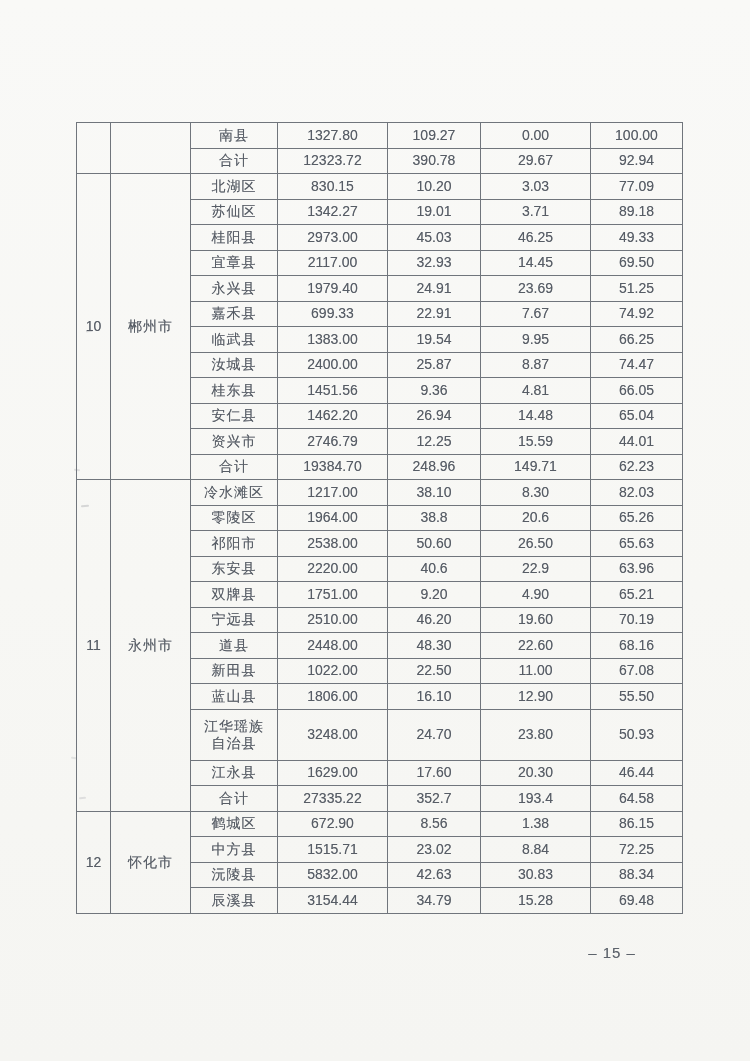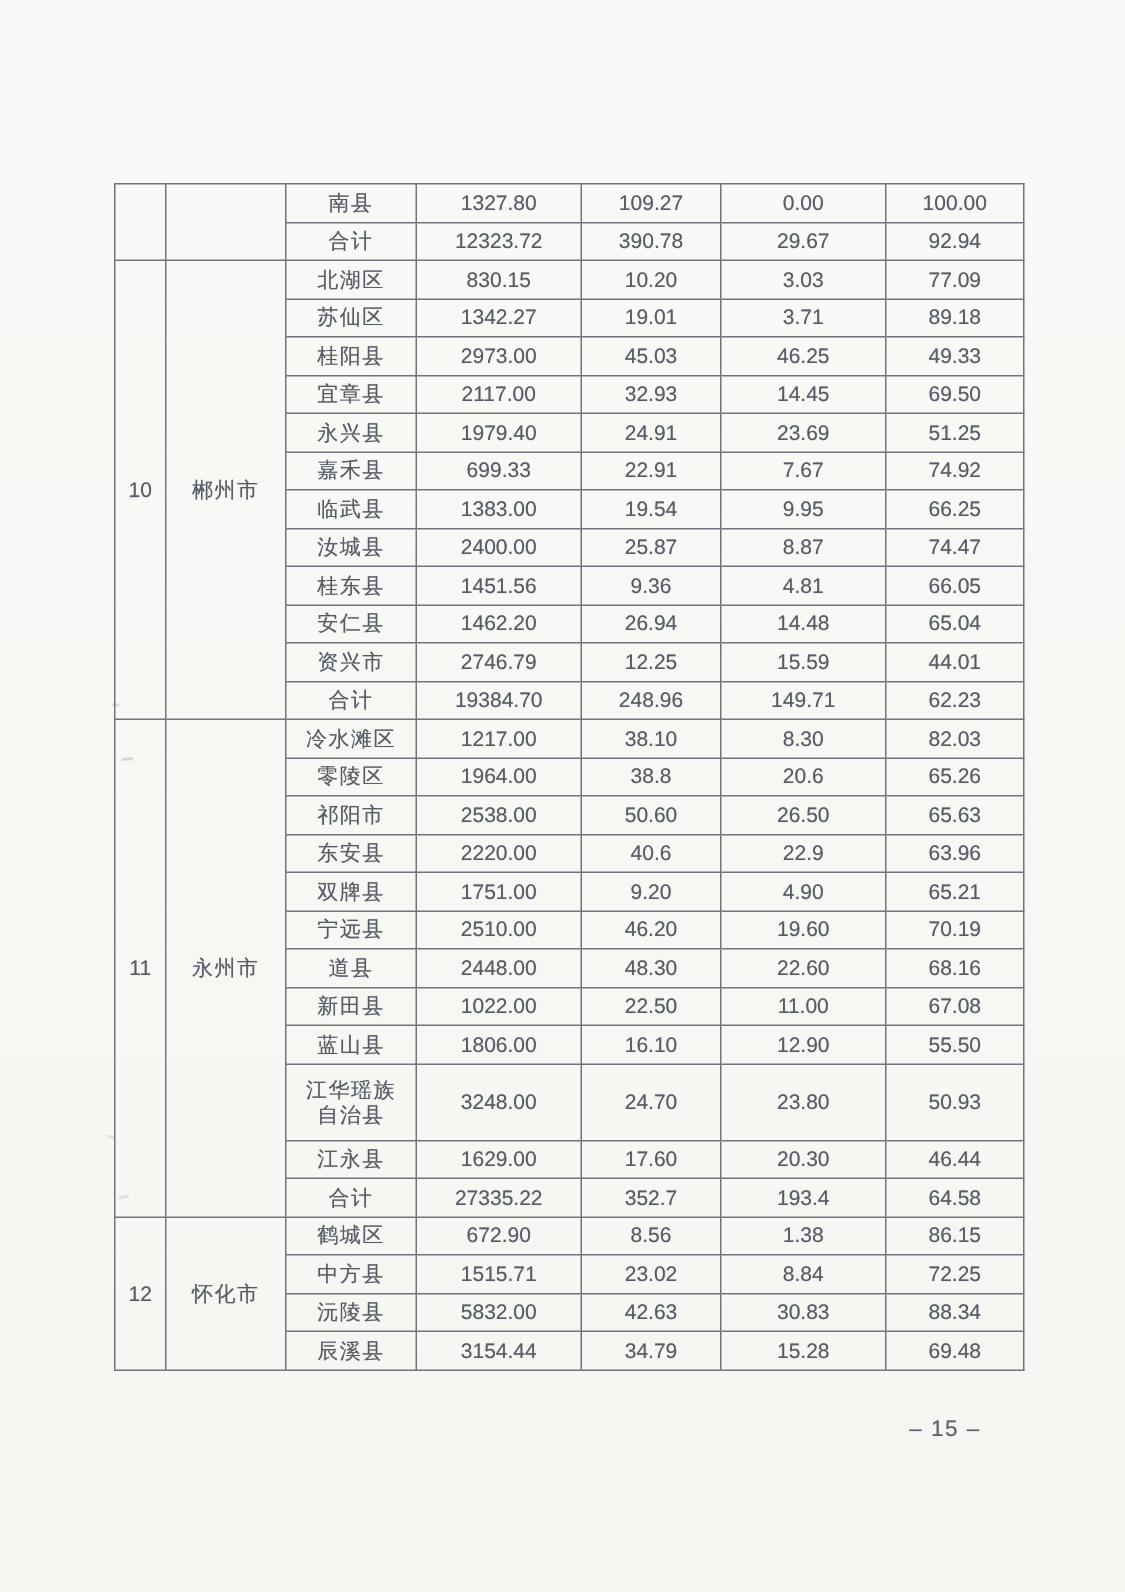--- a/index.html
+++ b/index.html
@@ -26,21 +26,21 @@
     font-size: 14px;
     line-height: 1.18;
     white-space: pre-line;
     text-shadow: 0 0 0.5px rgba(87,93,102,0.55);
     overflow: hidden;
   }
   table.region-table tr { height: 25.5px; }
   table.region-table tr.tall { height: 51px; }
   td.cjk { font-size: 13.5px; letter-spacing: 1px; }
   .page-number {
-    position: absolute; left: 598px; top: 944px; width: 64px;
+    position: absolute; left: 580px; top: 944px; width: 64px;
     text-align: center;
     color: #5d636c; font-size: 15px; letter-spacing: 1px;
     text-shadow: 0 0 0.5px rgba(93,99,108,0.5);
   }
   .speck {
     position: absolute; background: rgba(125,130,138,0.28);
     border-radius: 2px;
   }
   .speck.s1 { left: 86px;  top: 330px; width: 7px; height: 2px; transform: rotate(-8deg); }
   .speck.s2 { left: 74px;  top: 469px; width: 6px; height: 2px; transform: rotate(5deg); opacity:.7; }

